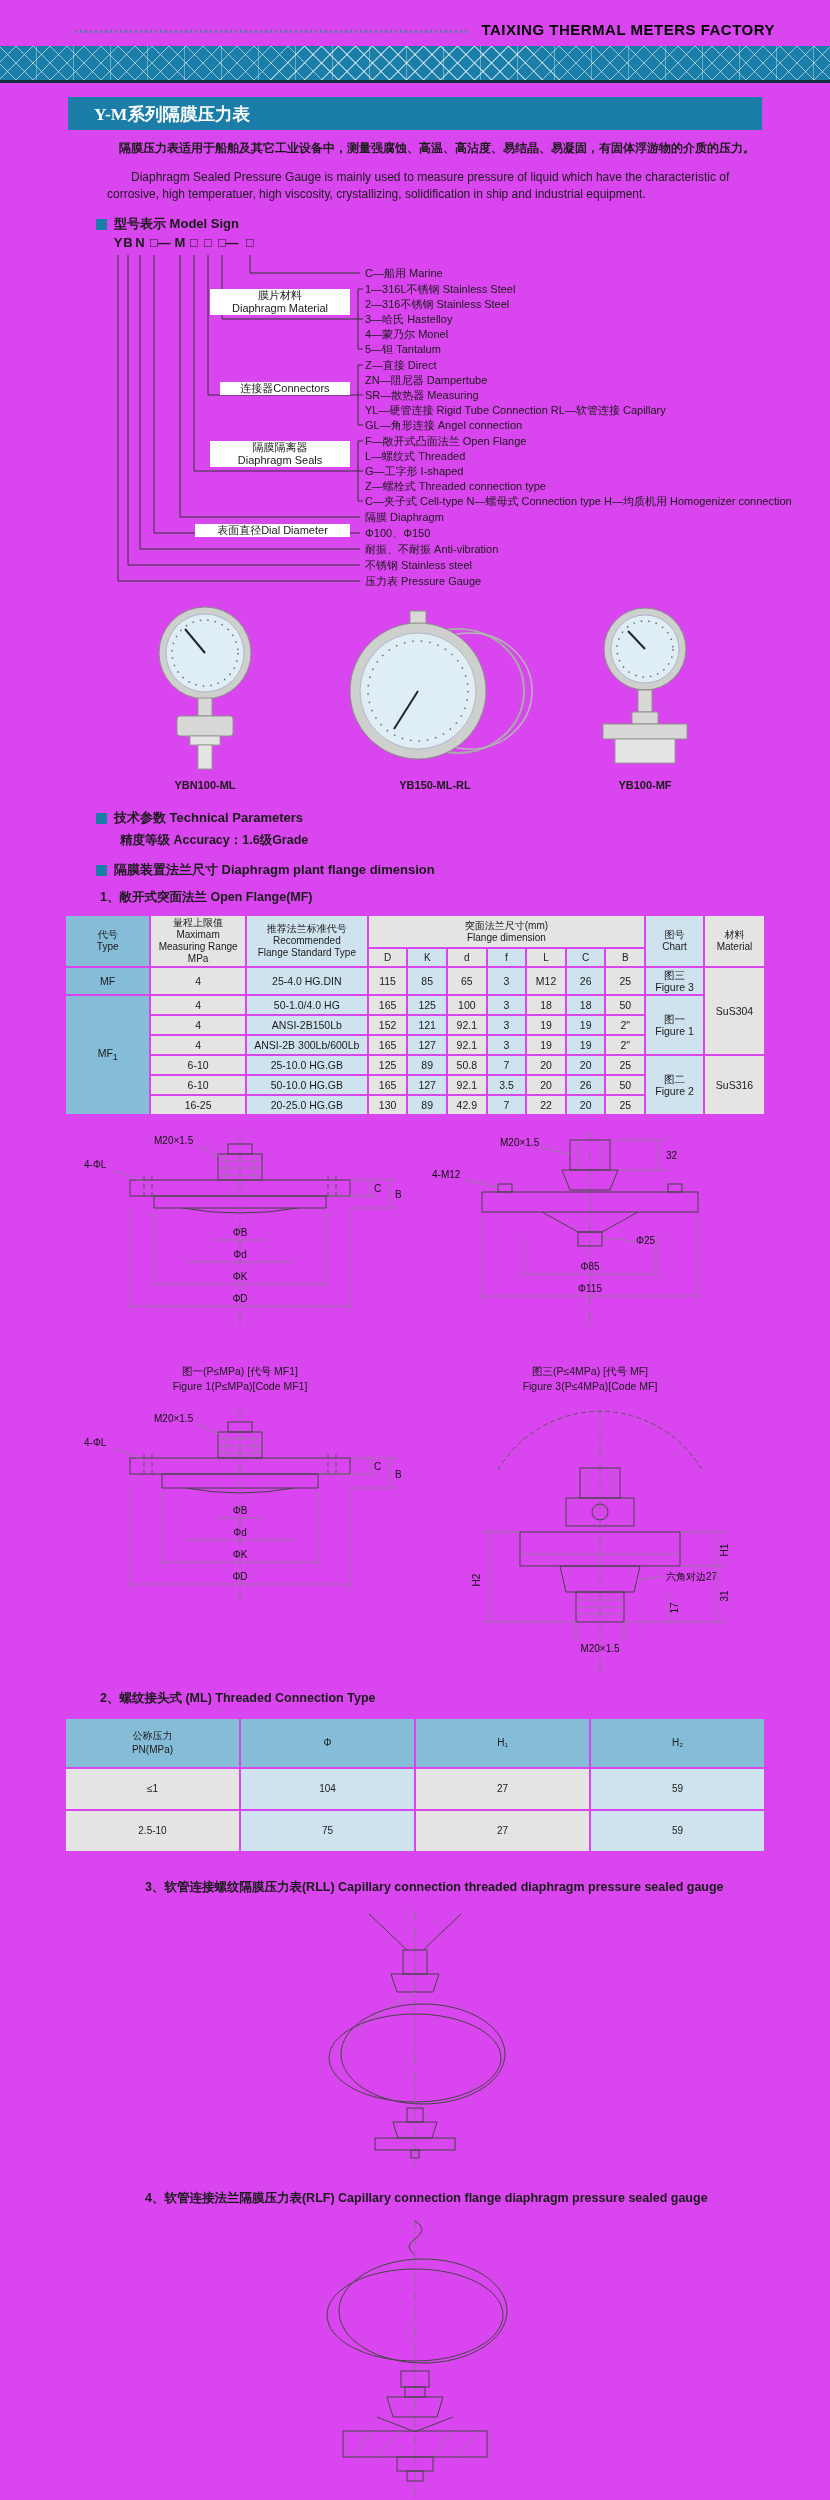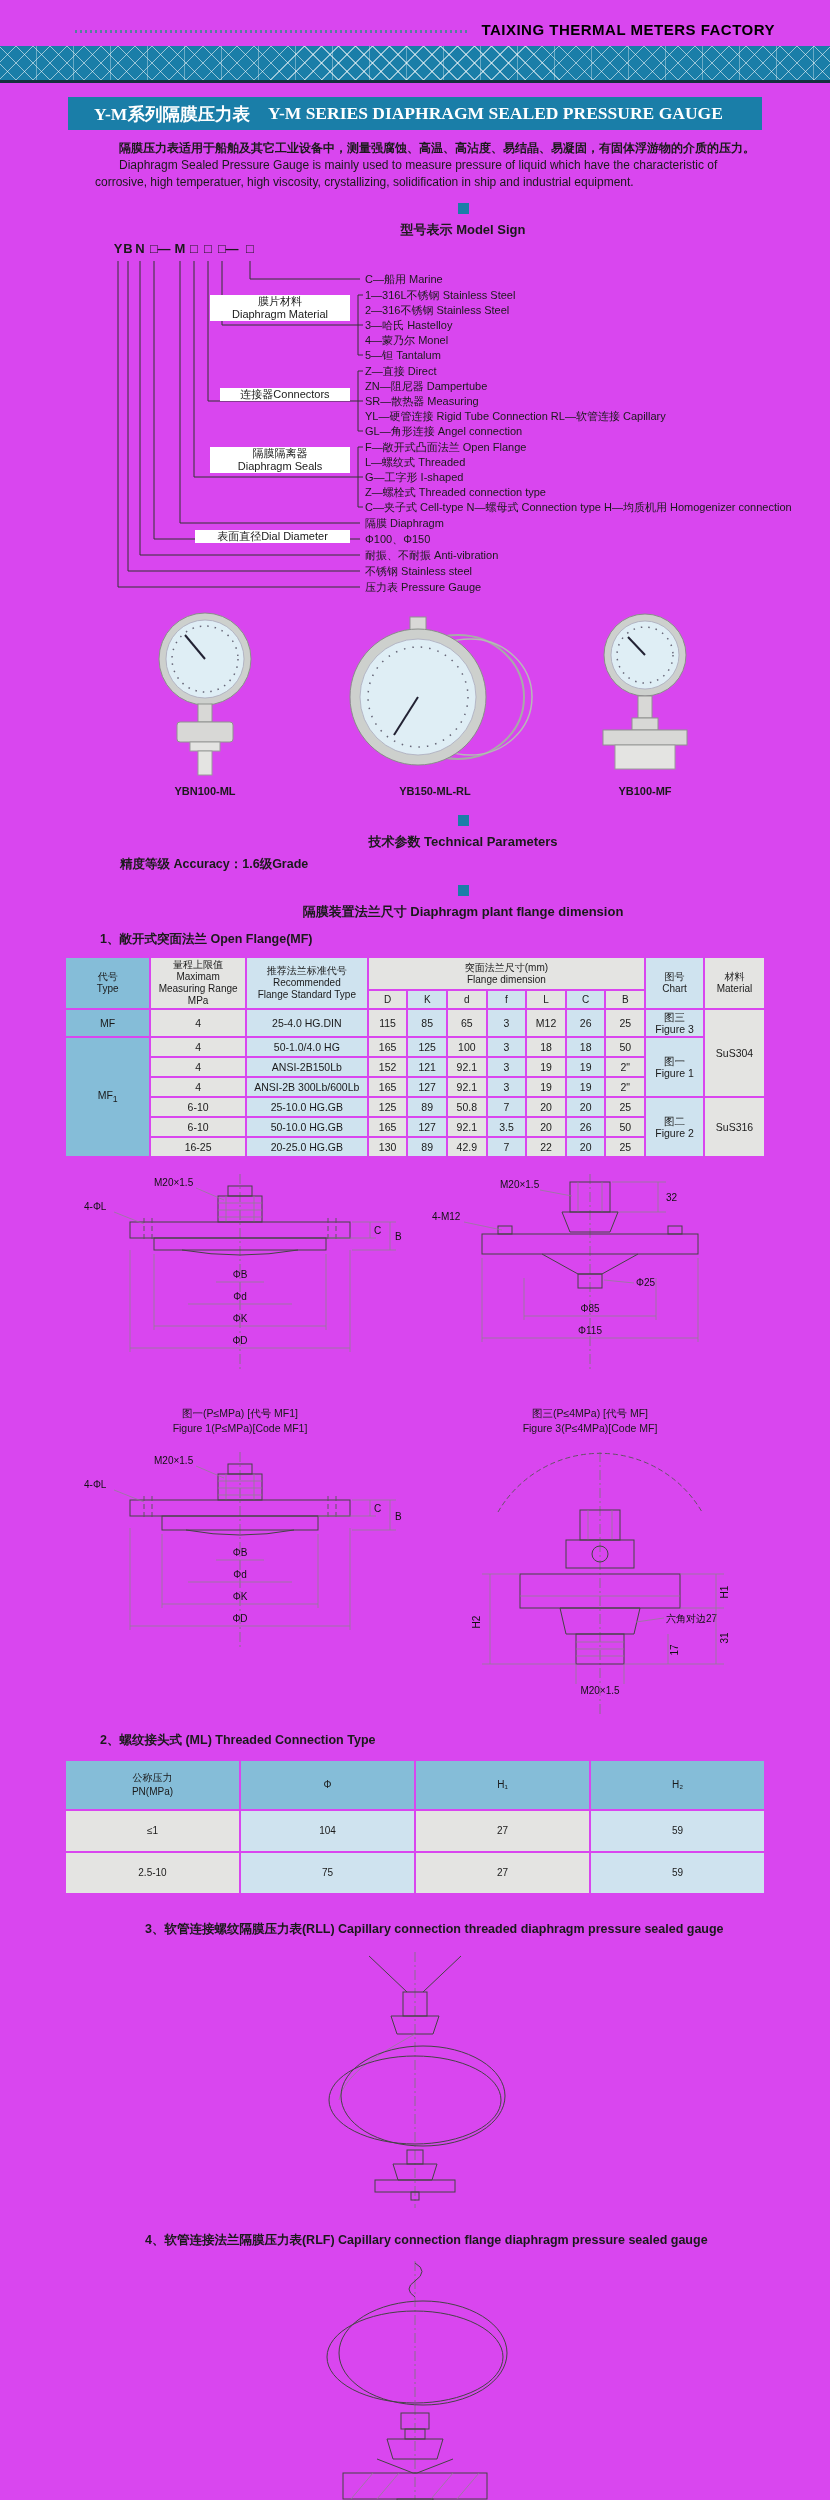--- a/index.html
+++ b/index.html
@@ -15,23 +15,23 @@
        repeating-linear-gradient(45deg,transparent 0 11px,rgba(255,255,255,.55) 11px 12px),
        repeating-linear-gradient(-45deg,transparent 0 11px,rgba(255,255,255,.55) 11px 12px),
        repeating-linear-gradient(90deg,transparent 0 36px,rgba(255,255,255,.35) 36px 37px),
        #1a7ea8;}
   .titlebar{margin:14px 68px 0 68px;background:#1a7ea8;color:#fff;height:33px;
      display:flex;align-items:center;padding-left:26px;
      font-family:"Liberation Serif","DejaVu Serif",serif;font-weight:bold;font-size:17.5px;}
   .titlebar .cn{margin-right:18px;}
   .intro{margin:10px 70px 0 95px;font-size:12px;line-height:17px;}
   .intro .cn{font-weight:bold;text-indent:2em;margin:0;}
-  .intro .en{margin:0;text-indent:2em;}
+  .intro .en{margin:12px;text-indent:2em;}
   .sec-head{display:flex;align-items:center;gap:7px;margin:12px 0 0 96px;
-     font-size:13px;font-weight:bold;flex-direction:column;}
+     font-size:13px;font-weight:bold;}
   .bullet{width:11px;height:11px;background:#1a7ea8;flex:0 0 auto;}
   .tp-line{margin:5px 0 0 120px;font-size:12.5px;font-weight:bold;}
   
   .tree{position:relative;margin:6px 0 0 60px;width:760px;height:356px;font-size:11px;}
   .tree svg{position:absolute;left:0;top:0;}
   .glyph{position:absolute;top:-4px;width:16px;text-align:center;font-size:13px;font-weight:bold;}
   .titem{position:absolute;left:305px;white-space:nowrap;line-height:15px;}
   .tgroup{position:absolute;left:305px;line-height:15px;white-space:nowrap;}
   .tlabel{position:absolute;text-align:center;background:#fff;line-height:13px;font-size:11px;}
   
@@ -78,21 +78,20 @@
 <div class="page">
 
   <div class="topbar">
     <div class="dotline"></div>
     <div class="factory">TAIXING THERMAL METERS FACTORY</div>
   </div>
   <div class="lattice"></div>
 
   <div class="titlebar">
     <span class="cn">Y-M系列隔膜压力表</span>
-    <span class="en">Y-M SERIES DIAPHRAGM SEALED PRESSURE GAUGE</span>
   </div>
 
   <div class="intro">
     <p class="cn">隔膜压力表适用于船舶及其它工业设备中，测量强腐蚀、高温、高沾度、易结晶、易凝固，有固体浮游物的介质的压力。</p>
     <p class="en">Diaphragm Sealed Pressure Gauge is mainly used to measure pressure of liquid which have the characteristic of corrosive, high temperatuer, high viscosity, crystallizing, solidification in ship and industrial equipment.</p>
   </div>
 
   <div class="sec-head">
     <span class="bullet"></span>
     <span>型号表示 Model Sign</span>

